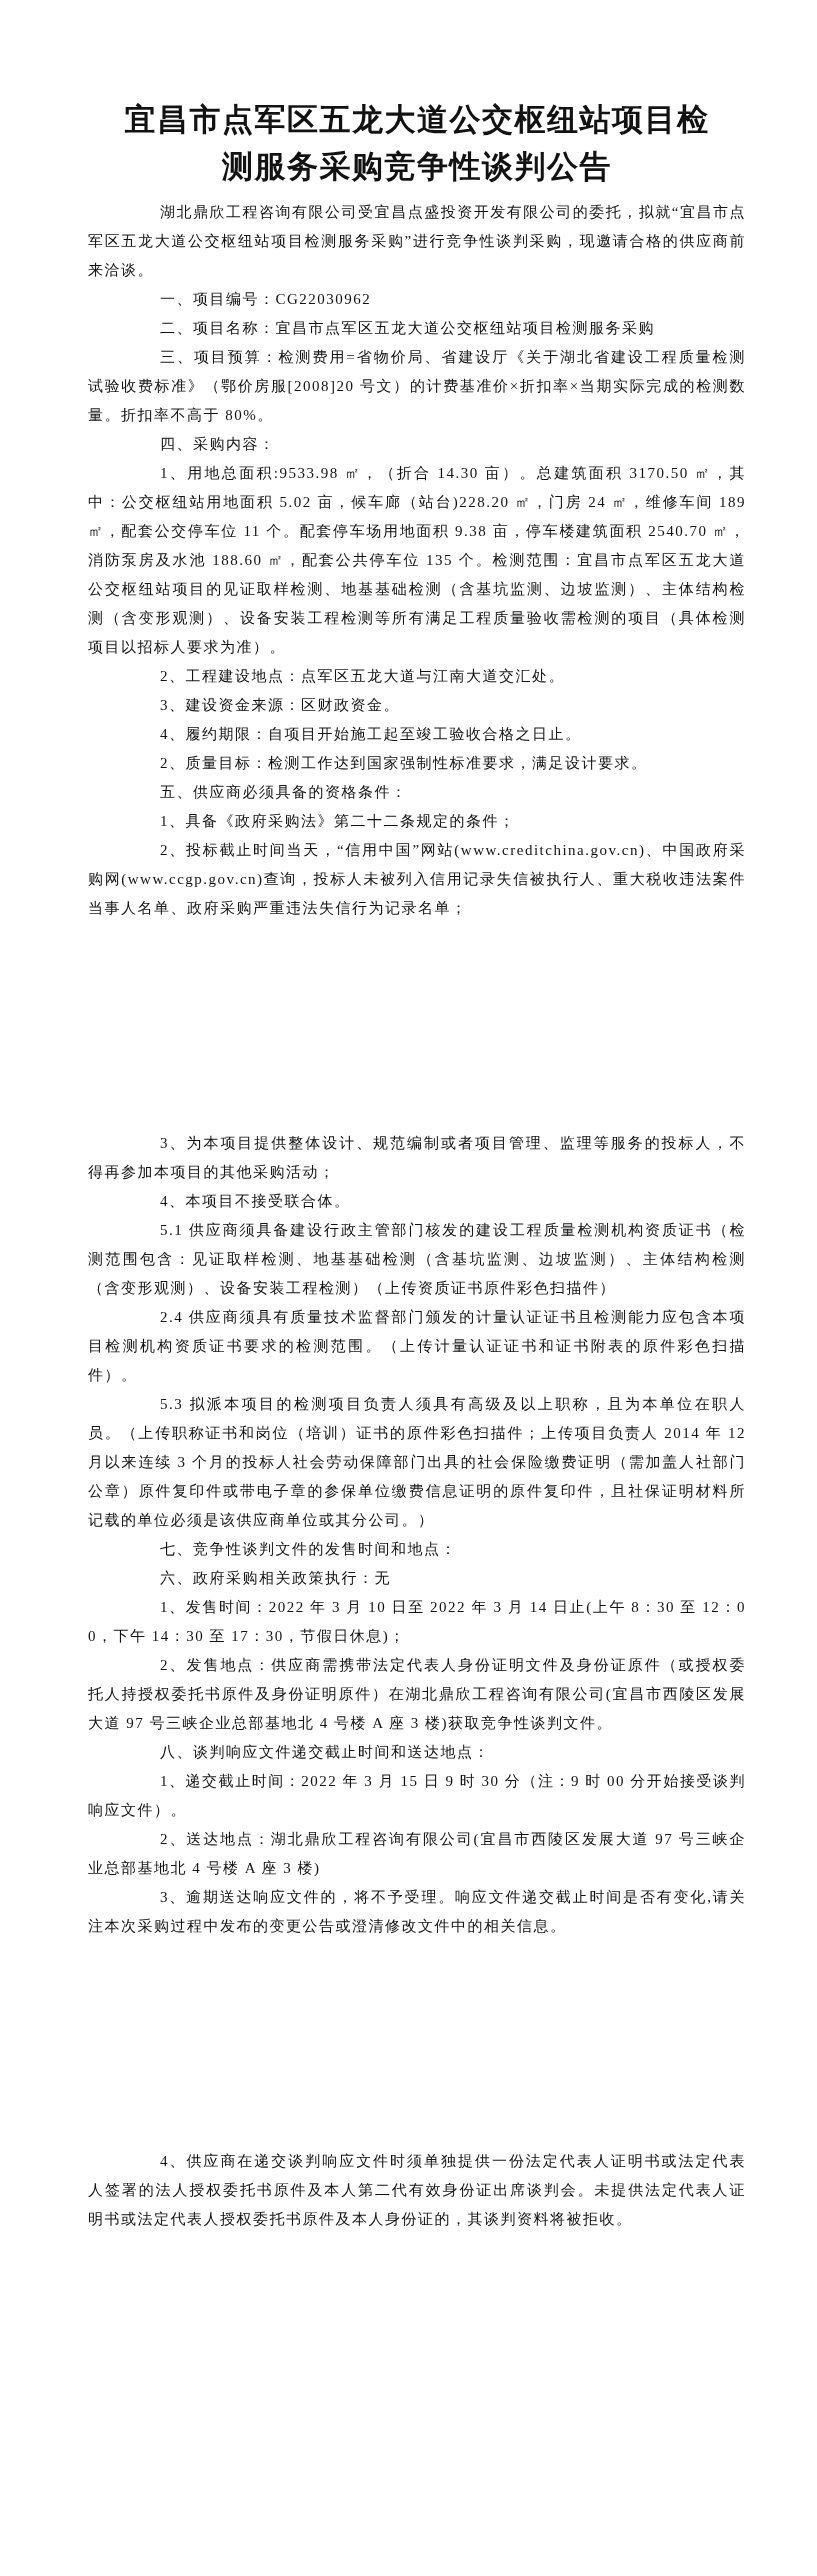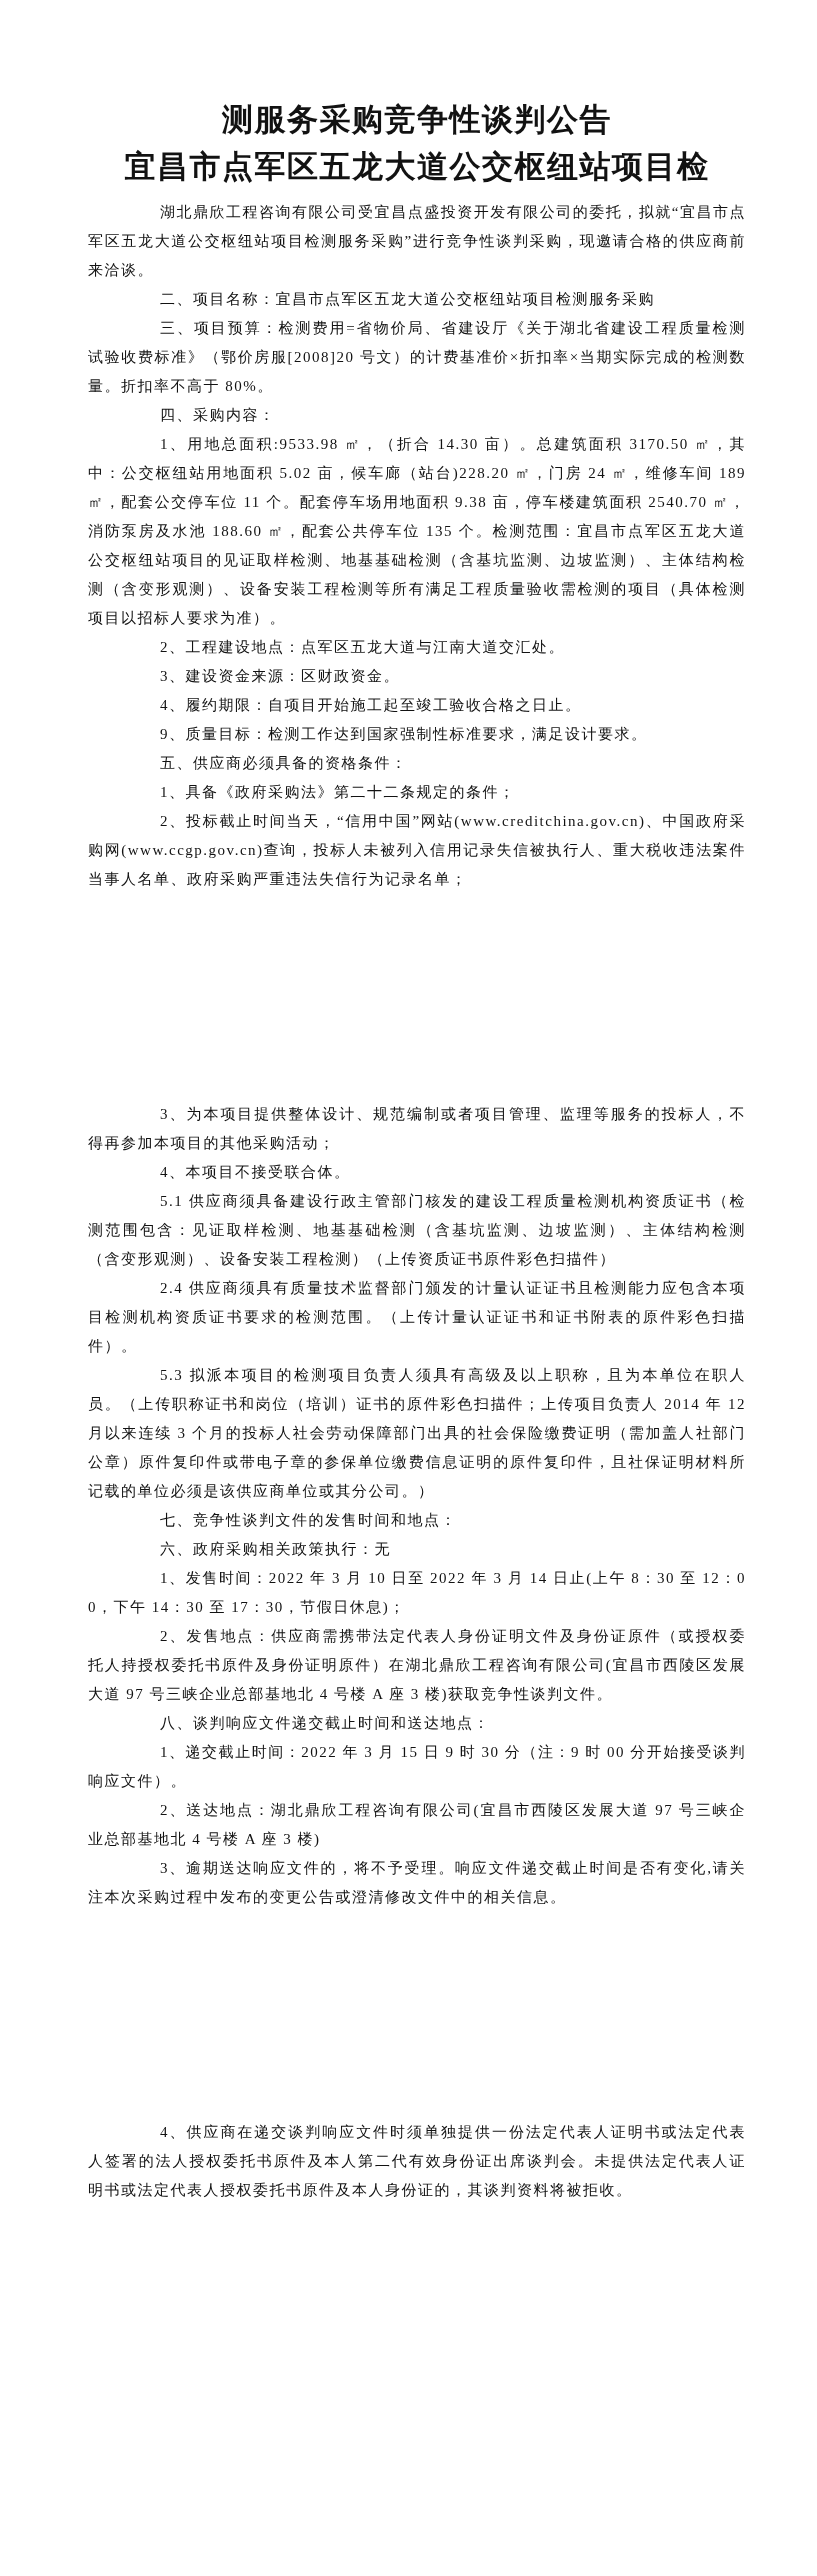--- a/index.html
+++ b/index.html
@@ -45,33 +45,34 @@
     word-break: break-all;
   }
   .gap { height: 206px; }
 </style>
 </head>
 <body>
 
 <div class="page">
   <div class="content">
     <div class="title-block">
+      <div class="title-line">宜昌市点军区五龙大道公交枢纽站项目检</div>
       <div class="title-line">测服务采购竞争性谈判公告</div>
-      <div class="title-line">宜昌市点军区五龙大道公交枢纽站项目检</div>
     </div>
     <div class="doc-body" id="doc-body">
         <p class="para">湖北鼎欣工程咨询有限公司受宜昌点盛投资开发有限公司的委托，拟就“宜昌市点军区五龙大道公交枢纽站项目检测服务采购”进行竞争性谈判采购，现邀请合格的供应商前来洽谈。</p>
+        <p class="para">一、项目编号：CG22030962</p>
         <p class="para">二、项目名称：宜昌市点军区五龙大道公交枢纽站项目检测服务采购</p>
         <p class="para">三、项目预算：检测费用=省物价局、省建设厅《关于湖北省建设工程质量检测试验收费标准》（鄂价房服[2008]20 号文）的计费基准价×折扣率×当期实际完成的检测数量。折扣率不高于 80%。</p>
         <p class="para">四、采购内容：</p>
         <p class="para">1、用地总面积:9533.98 ㎡，（折合 14.30 亩）。总建筑面积 3170.50 ㎡，其中：公交枢纽站用地面积 5.02 亩，候车廊（站台)228.20 ㎡，门房 24 ㎡，维修车间 189 ㎡，配套公交停车位 11 个。配套停车场用地面积 9.38 亩，停车楼建筑面积 2540.70 ㎡，消防泵房及水池 188.60 ㎡，配套公共停车位 135 个。检测范围：宜昌市点军区五龙大道公交枢纽站项目的见证取样检测、地基基础检测（含基坑监测、边坡监测）、主体结构检测（含变形观测）、设备安装工程检测等所有满足工程质量验收需检测的项目（具体检测项目以招标人要求为准）。</p>
         <p class="para">2、工程建设地点：点军区五龙大道与江南大道交汇处。</p>
         <p class="para">3、建设资金来源：区财政资金。</p>
         <p class="para">4、履约期限：自项目开始施工起至竣工验收合格之日止。</p>
-        <p class="para">9、质量目标：检测工作达到国家强制性标准要求，满足设计要求。</p>
+        <p class="para">2、质量目标：检测工作达到国家强制性标准要求，满足设计要求。</p>
         <p class="para">五、供应商必须具备的资格条件：</p>
         <p class="para">1、具备《政府采购法》第二十二条规定的条件；</p>
         <p class="para">2、投标截止时间当天，“信用中国”网站(www.creditchina.gov.cn)、中国政府采购网(www.ccgp.gov.cn)查询，投标人未被列入信用记录失信被执行人、重大税收违法案件当事人名单、政府采购严重违法失信行为记录名单；</p>
         <div class="gap"></div>
         <p class="para">3、为本项目提供整体设计、规范编制或者项目管理、监理等服务的投标人，不得再参加本项目的其他采购活动；</p>
         <p class="para">4、本项目不接受联合体。</p>
         <p class="para">5.1 供应商须具备建设行政主管部门核发的建设工程质量检测机构资质证书（检测范围包含：见证取样检测、地基基础检测（含基坑监测、边坡监测）、主体结构检测（含变形观测）、设备安装工程检测）（上传资质证书原件彩色扫描件）</p>
         <p class="para">2.4 供应商须具有质量技术监督部门颁发的计量认证证书且检测能力应包含本项目检测机构资质证书要求的检测范围。（上传计量认证证书和证书附表的原件彩色扫描件）。</p>
         <p class="para">5.3 拟派本项目的检测项目负责人须具有高级及以上职称，且为本单位在职人员。（上传职称证书和岗位（培训）证书的原件彩色扫描件；上传项目负责人 2014 年 12 月以来连续 3 个月的投标人社会劳动保障部门出具的社会保险缴费证明（需加盖人社部门公章）原件复印件或带电子章的参保单位缴费信息证明的原件复印件，且社保证明材料所记载的单位必须是该供应商单位或其分公司。）</p>
         <p class="para">七、竞争性谈判文件的发售时间和地点：</p>

